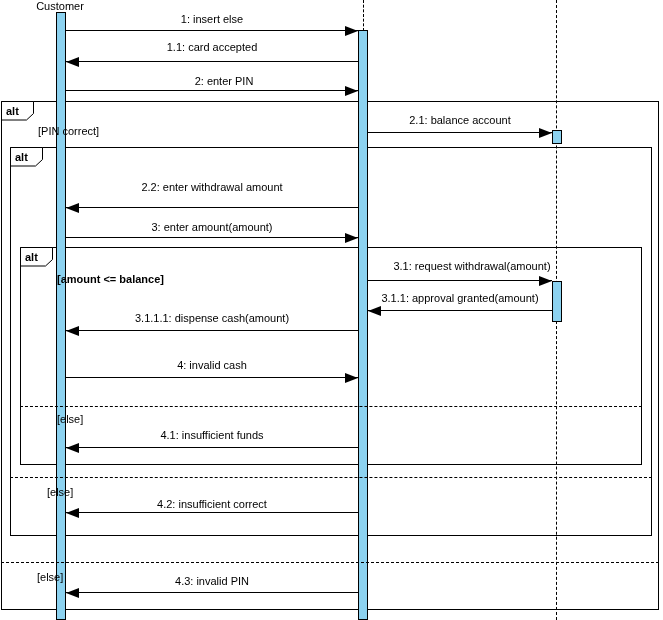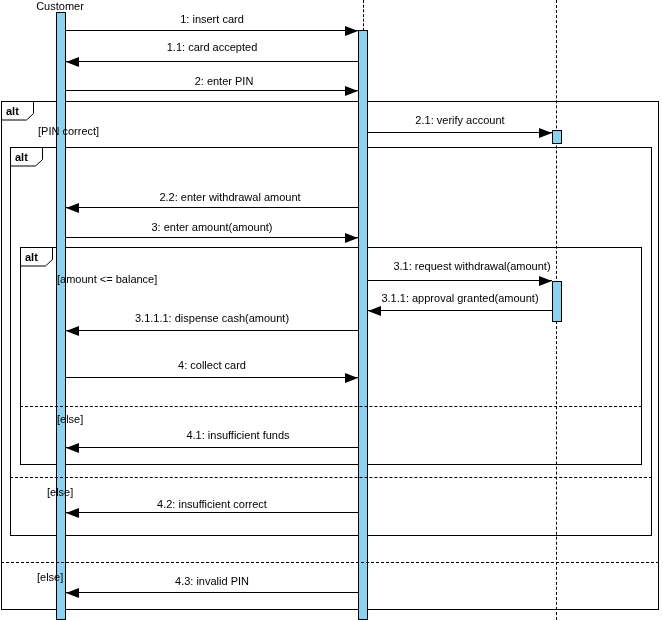--- a/index.html
+++ b/index.html
@@ -47,55 +47,55 @@
     <div class="bar" style="left: 56px; top: 12px; width: 10px; height: 608px;"></div>
     <div class="bar" style="left: 358px; top: 30px; width: 10px; height: 590px;"></div>
     <div class="bar" style="left: 552px; top: 130px; width: 10px; height: 14px;"></div>
     <div class="bar" style="left: 552px; top: 281px; width: 10px; height: 41px;"></div>
     <div class="divider" style="left: 1px; top: 562px; width: 658px;"></div>
     <div class="txt" style="left: 38px; top: 125px;">[PIN correct]</div>
     <div class="txt" style="left: 37px; top: 571px;">[else]</div>
     <div class="divider" style="left: 10px; top: 477px; width: 642px;"></div>
     <div class="txt" style="left: 47px; top: 486px;">[else]</div>
     <div class="divider" style="left: 20px; top: 406px; width: 622px;"></div>
-    <div class="txt" style="left: 57px; top: 273px;">[amount &lt;= balance]</div>
+    <div class="txt" style="left: 57px; top: 273px; font-weight: bold;">[amount &lt;= balance]</div>
     <div class="txt" style="left: 57px; top: 413px;">[else]</div>
     <div class="msg-line" style="left: 66px; top: 30px; width: 292px;"></div>
     <div class="head r" style="left: 345px; top: 26px;"></div>
-    <div class="txt ctr" style="left: 212px; top: 13px;">1: insert card</div>
+    <div class="txt ctr" style="left: 212px; top: 13px;">1: insert else</div>
     <div class="msg-line" style="left: 66px; top: 61px; width: 292px;"></div>
     <div class="head l" style="left: 66px; top: 57px;"></div>
     <div class="txt ctr" style="left: 212px; top: 41px;">1.1: card accepted</div>
     <div class="msg-line" style="left: 66px; top: 90px; width: 292px;"></div>
     <div class="head r" style="left: 345px; top: 86px;"></div>
     <div class="txt ctr" style="left: 224px; top: 75px;">2: enter PIN</div>
     <div class="msg-line" style="left: 368px; top: 132px; width: 184px;"></div>
     <div class="head r" style="left: 539px; top: 128px;"></div>
-    <div class="txt ctr" style="left: 460px; top: 114px;">2.1: verify account</div>
+    <div class="txt ctr" style="left: 460px; top: 114px;">2.1: balance account</div>
     <div class="msg-line" style="left: 66px; top: 207px; width: 292px;"></div>
     <div class="head l" style="left: 66px; top: 203px;"></div>
-    <div class="txt ctr" style="left: 212px; top: 191px; margin-left: 18px;">2.2: enter withdrawal amount</div>
+    <div class="txt ctr" style="left: 212px; top: 181px;">2.2: enter withdrawal amount</div>
     <div class="msg-line" style="left: 66px; top: 237px; width: 292px;"></div>
     <div class="head r" style="left: 345px; top: 233px;"></div>
     <div class="txt ctr" style="left: 212px; top: 221px; text-align: center;">3: enter amount(amount)</div>
     <div class="msg-line" style="left: 368px; top: 280px; width: 184px;"></div>
     <div class="head r" style="left: 539px; top: 276px;"></div>
     <div class="txt ctr" style="left: 472px; top: 260px;">3.1: request withdrawal(amount)</div>
     <div class="msg-line" style="left: 368px; top: 310px; width: 184px;"></div>
     <div class="head l" style="left: 368px; top: 306px;"></div>
     <div class="txt ctr" style="left: 460px; top: 292px;">3.1.1: approval granted(amount)</div>
     <div class="msg-line" style="left: 66px; top: 330px; width: 292px;"></div>
     <div class="head l" style="left: 66px; top: 326px;"></div>
     <div class="txt ctr" style="left: 212px; top: 312px;">3.1.1.1: dispense cash(amount)</div>
     <div class="msg-line" style="left: 66px; top: 377px; width: 292px;"></div>
     <div class="head r" style="left: 345px; top: 373px;"></div>
-    <div class="txt ctr" style="left: 212px; top: 359px;">4: collect card</div>
+    <div class="txt ctr" style="left: 212px; top: 359px;">4: invalid cash</div>
     <div class="msg-line" style="left: 66px; top: 447px; width: 292px;"></div>
     <div class="head l" style="left: 66px; top: 443px;"></div>
-    <div class="txt ctr" style="left: 212px; top: 429px; margin-left: 26px;">4.1: insufficient funds</div>
+    <div class="txt ctr" style="left: 212px; top: 429px;">4.1: insufficient funds</div>
     <div class="msg-line" style="left: 66px; top: 512px; width: 292px;"></div>
     <div class="head l" style="left: 66px; top: 508px;"></div>
     <div class="txt ctr" style="left: 212px; top: 498px;">4.2: insufficient correct</div>
     <div class="msg-line" style="left: 66px; top: 592px; width: 292px;"></div>
     <div class="head l" style="left: 66px; top: 588px;"></div>
     <div class="txt ctr" style="left: 212px; top: 575px;">4.3: invalid PIN</div>
     <div class="txt ctr" style="left: 60px; top: 0px;">Customer</div>
   </div>
 
 </body></html>

